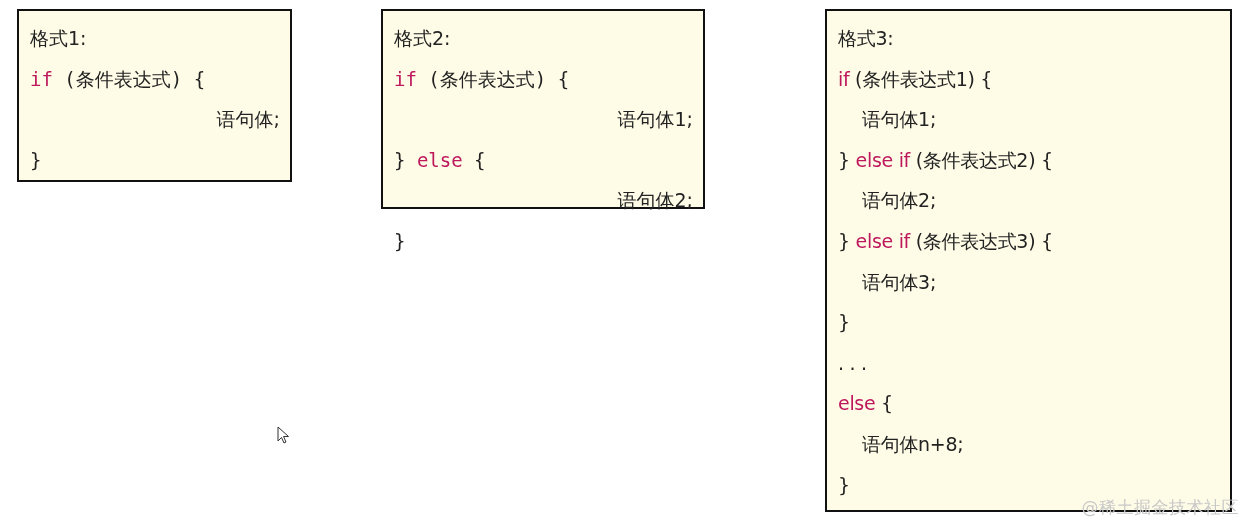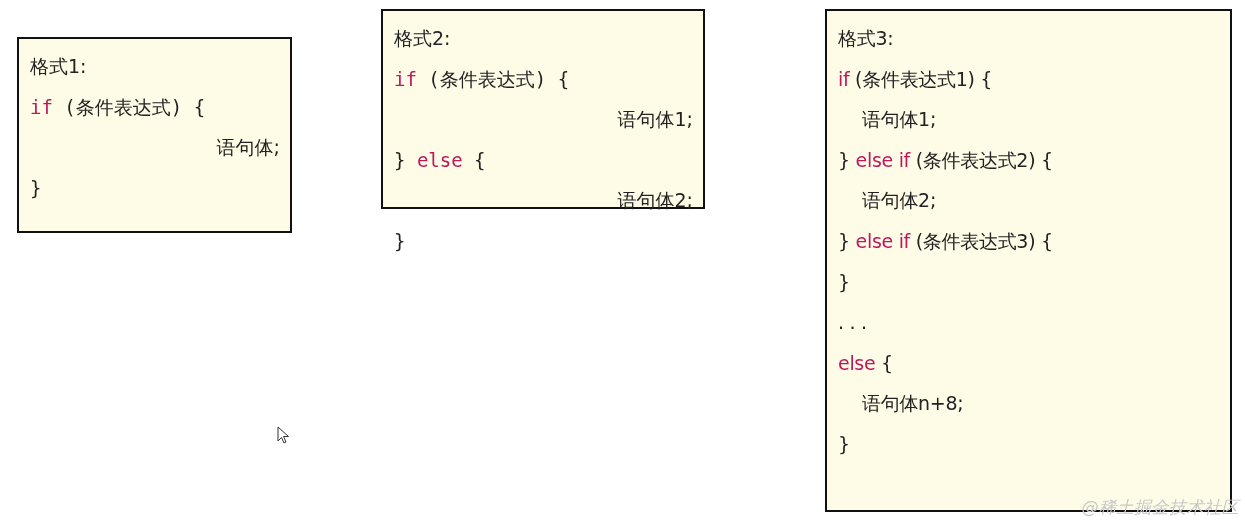--- a/index.html
+++ b/index.html
@@ -9,35 +9,35 @@
       font-family: "DejaVu Sans", "Liberation Sans", sans-serif;
       color: #222;
     }
     .box {
       position: absolute;
       background: #fefbe6;
       border: 2px solid #111;
       box-sizing: border-box;
       padding: 12px 10px 0 11px;
     }
-    #box1 { left: 17px; top: 9px; width: 275px; height: 196px; margin-top: 28px; }
+    #box1 { left: 17px; top: 9px; width: 275px; height: 173px; }
     #box2 { left: 381px; top: 9px; width: 324px; height: 200px; }
     #box3 { left: 825px; top: 9px; width: 407px; height: 503px; }
     .line {
       height: 40.6px; line-height: 30px;
       font-size: 19px; white-space: pre;
     }
     .mono .code { font-family: "DejaVu Sans Mono", "Liberation Mono", monospace; font-size: 19px; }
     .kw { color: #be185d; }
     .indent1 { padding-left: 50px; text-align: right; }
     .indent3 { padding-left: 24px; }
     #box3 .line { font-size: 19px; letter-spacing: -0.3px; }
     .watermark {
       position: absolute; right: 6px; bottom: 2px;
-      font-size: 17px; color: #c8c8c8; letter-spacing: 0.5px; font-style: italic;
+      font-size: 17px; color: #c8c8c8; letter-spacing: 0.5px;
     }
     .cursor { position: absolute; left: 277px; top: 426px; }
   </style>
 </head>
 <body>
 
 <div class="box mono" id="box1">
   <div class="line">格式1:</div>
   <div class="line code"><span class="kw">if</span><span> (条件表达式) {</span></div>
   <div class="line indent1">语句体;</div>
@@ -53,20 +53,21 @@
   <div class="line code">}</div>
 </div>
 
 <div class="box" id="box3">
   <div class="line">格式3:</div>
   <div class="line"><span class="kw">if</span><span> (条件表达式1) {</span></div>
   <div class="line indent3">语句体1;</div>
   <div class="line"><span>} </span><span class="kw">else if</span><span> (条件表达式2) {</span></div>
   <div class="line indent3">语句体2;</div>
   <div class="line"><span>} </span><span class="kw">else if</span><span> (条件表达式3) {</span></div>
+  <div class="line indent3">语句体3;</div>
   <div class="line">}</div>
   <div class="line">. . .</div>
   <div class="line"><span class="kw">else</span><span> {</span></div>
   <div class="line indent3">语句体n+8;</div>
   <div class="line">}</div>
 </div>
 
 <div class="watermark">@稀土掘金技术社区</div>
 
 <svg class="cursor" width="14" height="20" viewBox="0 0 14 20">

